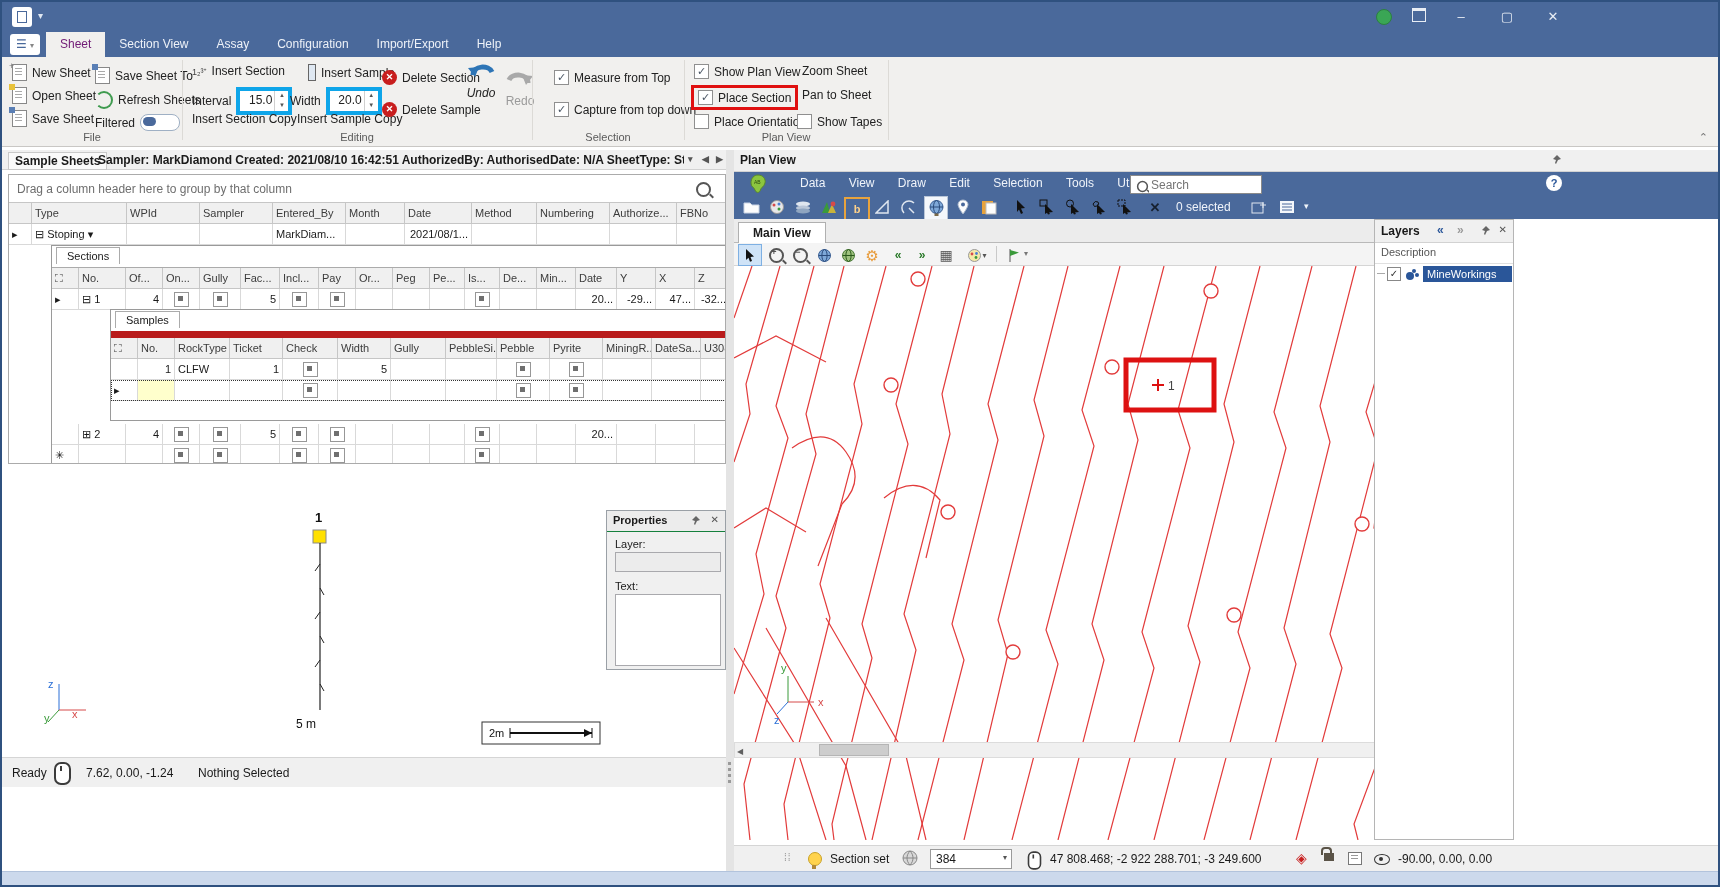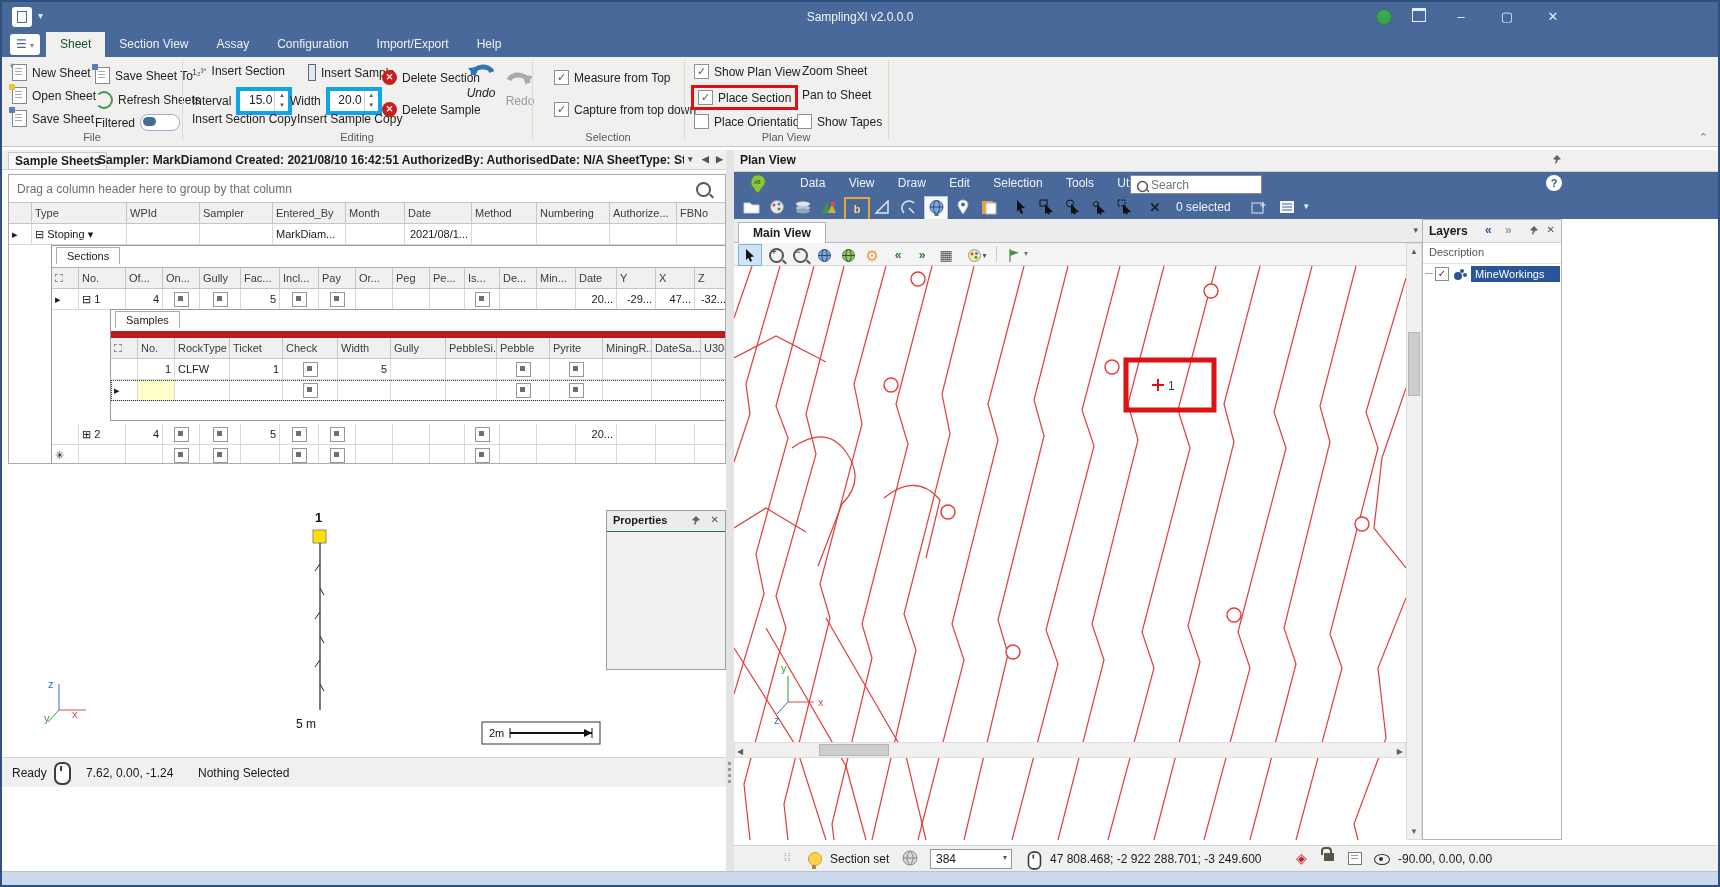--- a/index.html
+++ b/index.html
@@ -4,21 +4,21 @@
 <style>
   html,body{margin:0;padding:0;background:#8a8a8a;font-family:"Liberation Sans",sans-serif;}
   #window{position:relative;width:1720px;height:887px;background:#ffffff;border:2px solid #2f517f;box-sizing:border-box;overflow:hidden;font-size:12px;color:#1a1a1a;}
   .abs{position:absolute;box-sizing:border-box;}
   
   .titlebar{left:0;top:0;width:100%;height:30px;background:#4a699b;color:#fff;}
   .title-text{left:0;right:0;top:8px;text-align:center;font-size:12px;color:#f2f5fa;}
   .winbtn{top:6px;width:26px;height:18px;color:#e9eef5;text-align:center;font-size:13px;line-height:18px;cursor:default;}
   .tabrow{left:0;top:30px;width:100%;height:25px;background:#4a699b;}
   .rtab{height:25px;line-height:25px;padding:0 14px;color:#eef2f8;display:inline-block;font-size:12px;}
-  .rtab.active{background:#f1f0ee;color:#14532d;}
+  .rtab.active{background:#f1f0ee;color:#701a75;}
   .ribbon{left:0;top:55px;width:100%;height:90px;background:#f1f0ee;border-bottom:1px solid #c9c7c4;}
   .rsep{top:3px;width:1px;height:80px;background:#dcdad6;}
   .rgl{bottom:3px;font-size:11px;color:#5a5a5a;text-align:center;}
   .rbtn{display:flex;align-items:center;gap:5px;font-size:12px;color:#222;white-space:nowrap;}
   .doc{width:13px;height:15px;background:#fff;border:1px solid #888;position:relative;flex:0 0 auto;}
   .doc::after{content:"";position:absolute;left:2px;top:3px;width:7px;height:1px;background:#aaa;box-shadow:0 3px 0 #aaa,0 6px 0 #aaa;}
   .doc .tag{position:absolute;left:-4px;top:-4px;width:6px;height:6px;}
   .redx{width:15px;height:15px;border-radius:50%;background:#c81e1e;color:#fff;font-size:9px;font-weight:bold;text-align:center;line-height:15px;flex:0 0 auto;}
   .rchk{width:13px;height:13px;border:1px solid #8f8f8f;background:#fff;display:inline-block;text-align:center;line-height:12px;font-size:11px;color:#4a5664;flex:0 0 auto;}
   .spin{display:inline-flex;border:4px solid #0ea5e9;background:#fff;height:20px;}
@@ -73,21 +73,20 @@
 </head>
 <body>
 
 <div id="window">
 
   <div class="abs titlebar">
     <div class="abs" style="left:10px;top:5px;width:20px;height:20px;background:#fff;border-radius:3px;">
       <div class="abs" style="left:5px;top:4px;width:10px;height:12px;border:1px solid #4a699b;"></div>
     </div>
     <span class="abs" style="left:36px;top:8px;color:#dfe7f2;font-size:10px;">▾</span>
-    <div class="abs title-text">SamplingXl v2.0.0.0</div>
     <div class="abs" style="left:1374px;top:7px;width:16px;height:16px;border-radius:50%;background:#3aa655;border:1px solid #2c7f41;"></div>
     <div class="abs winbtn" style="left:1404px;"><span style="display:inline-block;width:12px;height:10px;border:1px solid #e9eef5;border-top:3px solid #e9eef5;"></span></div>
     <div class="abs winbtn" style="left:1446px;"><span>–</span></div>
     <div class="abs winbtn" style="left:1492px;"><span>▢</span></div>
     <div class="abs winbtn" style="left:1538px;"><span>✕</span></div>
   </div>
 
   <div class="abs tabrow">
     <div class="abs" style="left:8px;top:2px;width:30px;height:21px;background:#fff;border-radius:3px;text-align:center;">
       <span style="color:#4a699b;font-size:12px;line-height:21px;">☰</span>
@@ -488,20 +487,26 @@
     <path d="M582 265 L590 269 L582 273 Z" fill="#111"></path>
   </svg>
 
   <div class="abs" style="left:604px;top:508px;width:120px;height:160px;background:#f0f0f0;border:1px solid #9aa0a6;">
     <div style="height:20px;border-bottom:1px solid #15803d;background:#ececec;position:relative;">
       <span style="position:absolute;left:6px;top:3px;font-weight:bold;font-size:11px;">Properties</span>
       <svg class="pinico" style="position:absolute;right:24px;top:4px;">
           <path d="M7 1 l4 4 -3 1 -2 4 -1 -1 1 -3 -3 -1 z" fill="#666"></path>
         </svg>
       <span style="position:absolute;right:6px;top:3px;font-size:10px;color:#555;">✕</span>
+    </div>
+    <div style="padding:6px 8px;">
+      <div style="font-size:11px;margin-bottom:2px;">Layer:</div>
+      <input style="width: 100px; height: 16px; border: 1px solid rgb(169, 169, 173); background: rgb(236, 236, 236);">
+      <div style="font-size:11px;margin:8px 0 2px;">Text:</div>
+      <textarea style="width: 100px; height: 66px; border: 1px solid rgb(169, 169, 173); background: rgb(255, 255, 255); resize: none;"></textarea>
     </div>
   </div>
 
   <div class="abs statusbar" style="left:0;top:755px;width:728px;height:30px;">
     <span style="position:absolute;left:10px;top:8px;">Ready</span>
     <span class="mouse" style="position:absolute;left:52px;top:4px;"></span>
     <span style="position:absolute;left:84px;top:8px;">7.62, 0.00, -1.24</span>
     <span style="position:absolute;left:196px;top:8px;">Nothing Selected</span>
   </div>
 
@@ -776,21 +781,21 @@
       <div class="sarr" style="position:absolute;right:2px;top:4px;">▶</div>
     </div>
   </div>
 
   <div class="abs scroll" style="left:1404px;top:241px;width:16px;height:597px;">
     <div class="sarr" style="position:absolute;left:3px;top:3px;">▲</div>
     <div class="abs thumb" style="left:1px;top:88px;width:12px;height:64px;"></div>
     <div class="sarr" style="position:absolute;left:3px;bottom:3px;">▼</div>
   </div>
 
-  <div class="abs" style="left:1420px;top:217px;width:140px;height:621px;background:#fff;border:1px solid #b5b5b5;">
+  <div class="abs" style="left:1372px;top:217px;width:140px;height:621px;background:#fff;border:1px solid #b5b5b5;">
     <div style="height:22px;background:#f0f0f0;border-bottom:1px solid #d2d2d2;position:relative;">
       <span style="position:absolute;left:6px;top:4px;font-weight:bold;">Layers</span>
       <span style="position:absolute;left:62px;top:3px;color:#2a5699;font-weight:bold;">«</span>
       <span style="position:absolute;left:82px;top:3px;color:#9a9a9a;font-weight:bold;">»</span>
       <svg class="pinico" style="position:absolute;right:22px;top:5px;">
           <path d="M7 1 l4 4 -3 1 -2 4 -1 -1 1 -3 -3 -1 z" fill="#666"></path>
         </svg>
       <span style="position:absolute;right:6px;top:4px;font-size:10px;color:#555;">✕</span>
     </div>
     <div style="height:20px;border-bottom:1px solid #e0e0e0;position:relative;">

